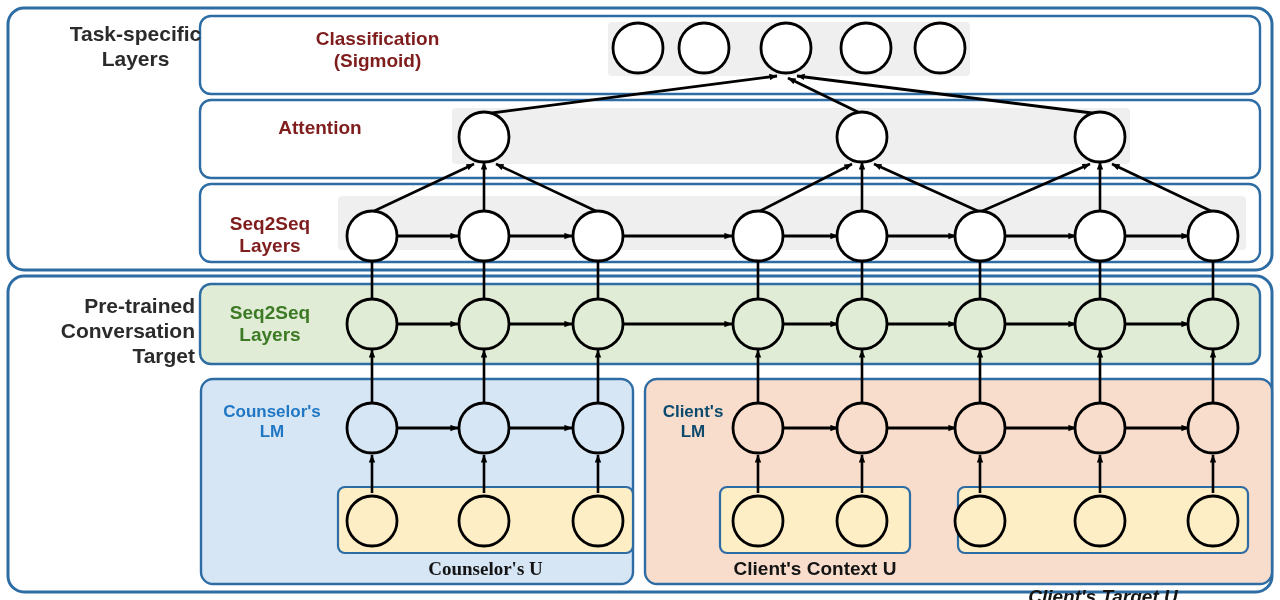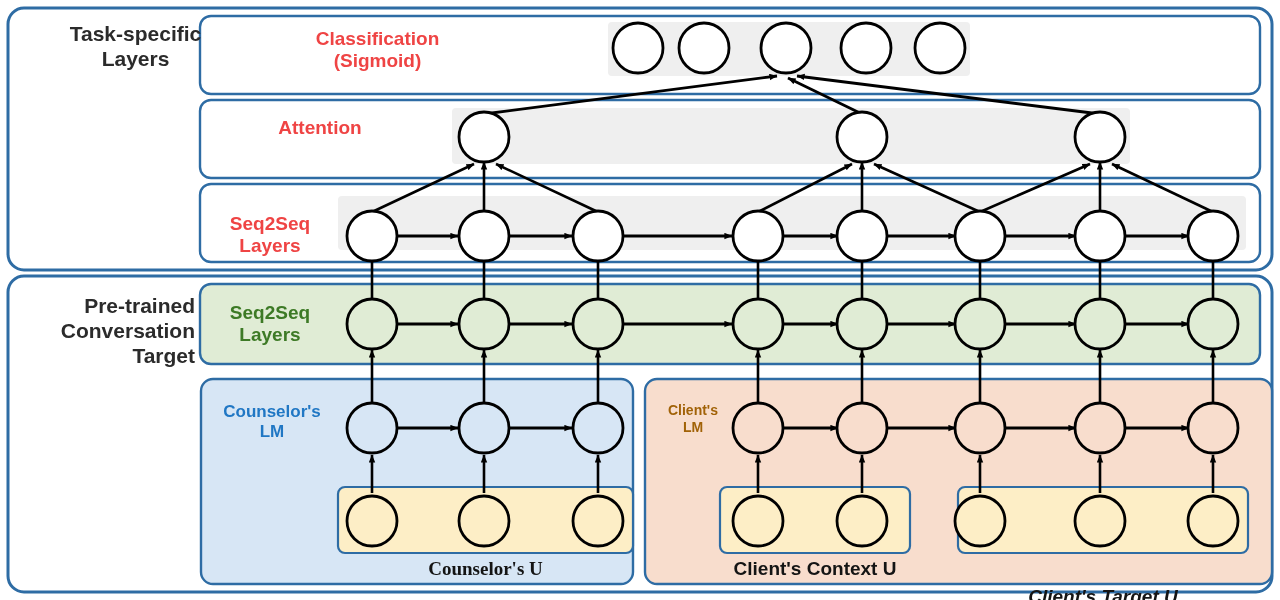--- a/index.html
+++ b/index.html
@@ -2,24 +2,24 @@
 <html><head>
 <meta charset="utf-8">
 <style>
   html,body{margin:0;padding:0;background:#ffffff;}
   body{width:1280px;height:600px;overflow:hidden;
        font-family:"Liberation Sans","DejaVu Sans",sans-serif;}
   #stage{position:relative;width:1280px;height:600px;}
   svg#diagram{position:absolute;left:0;top:0;width:1280px;height:600px;}
   .lbl{position:absolute;text-align:center;line-height:1.18;font-weight:bold;}
   .grouplbl{font-size:21px;color:#2b2b2b;}
-  .rowlbl{font-size:19px;color:#ef4444;}
+  .rowlbl{font-size:19px;color:#7f1d1d;}
   .greenlbl{font-size:19px;color:#3d7a26;}
   .bluelbl{font-size:17px;color:#2077c4;}
-  .orangelbl{font-size:14px;color:#a16207;}
+  .orangelbl{font-size:17px;color:#0c4a6e;}
   .caplbl{font-size:19px;color:#141414;}
 </style>
 </head>
 <body>
 
 <div id="stage">
 
   <svg id="diagram" viewBox="0 0 1280 600">
     <defs>
       <marker id="ah" markerWidth="9" markerHeight="9" refX="7.6" refY="3.2" orient="auto" markerUnits="userSpaceOnUse">

